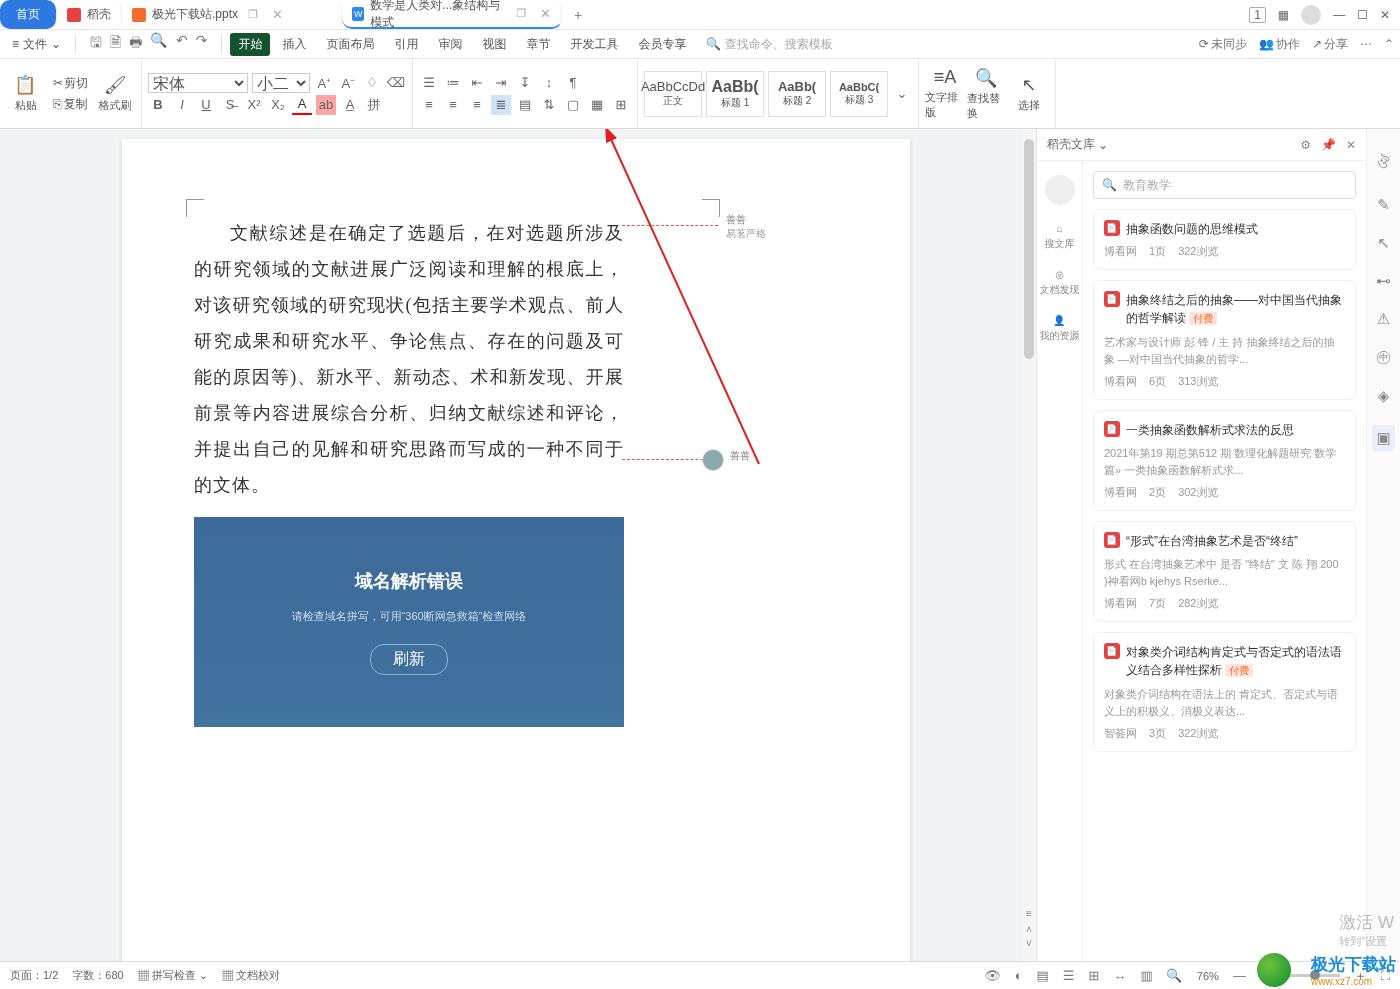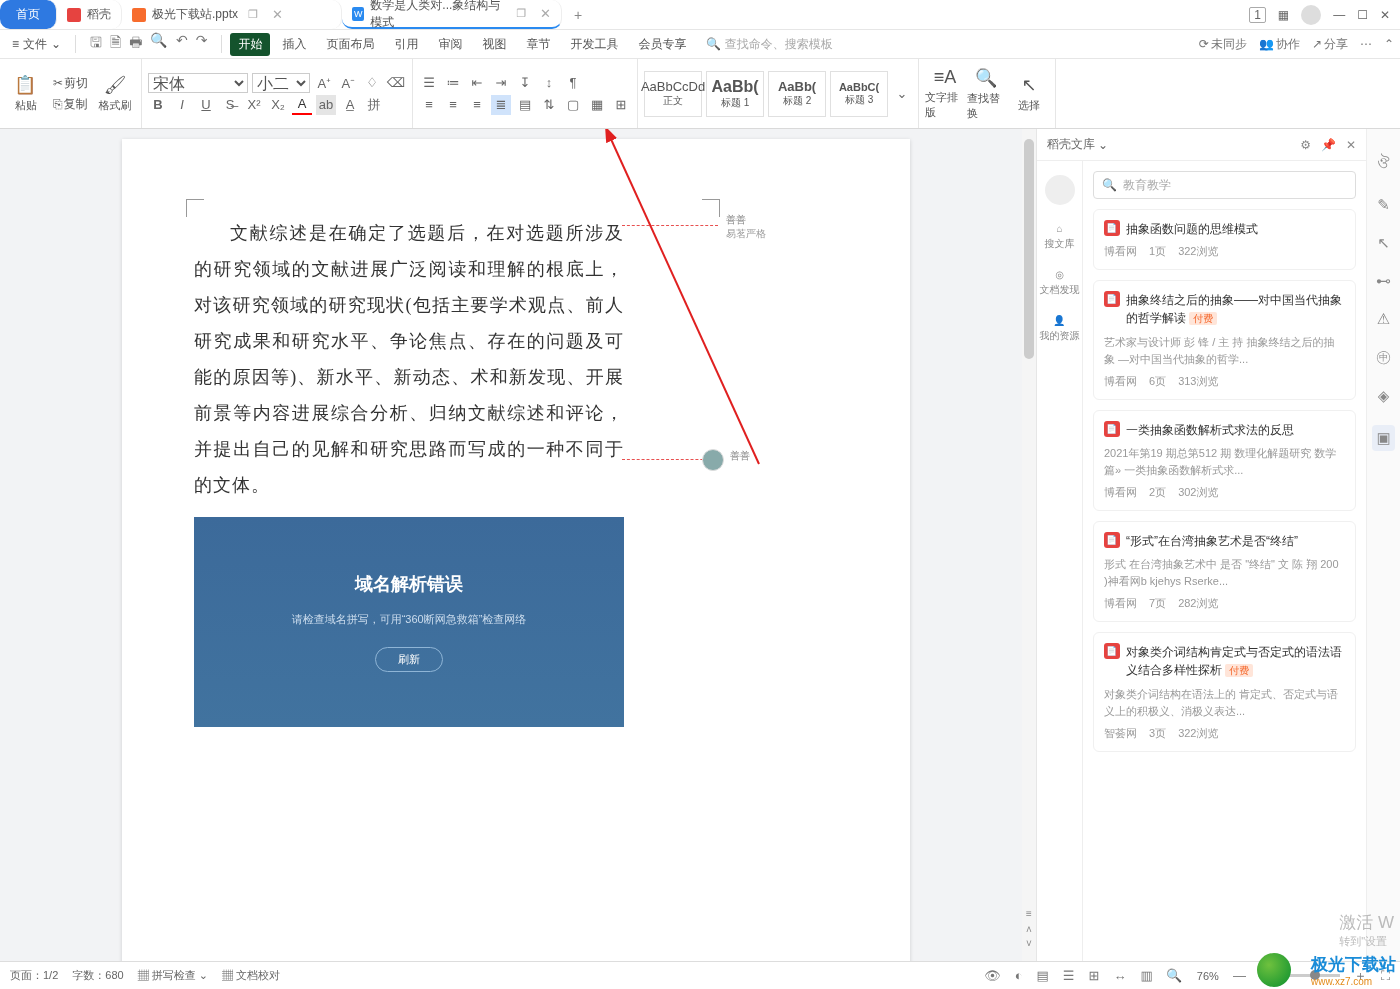--- a/index.html
+++ b/index.html
@@ -58,21 +58,21 @@
 .page .corner { position: absolute; width: 18px; height: 18px; }
 .page .corner.tl { left: 64px; top: 60px; border-left: 1px solid #999; border-top: 1px solid #999; }
 .page .corner.tr { right: 190px; top: 60px; border-right: 1px solid #999; border-top: 1px solid #999; }
 .para { font-family: "SimSun", serif; font-size: 18px; line-height: 36px; color: #333; text-align: justify; text-indent: 2em; width: 430px; letter-spacing: 1px; }
 .revision-note { position: absolute; font-size: 10px; color: #999; }
 .revision-note .name { color: #888; }
 .rline { position: absolute; border-top: 1px dashed #e85050; height: 0; }
 .timg { margin-top: 14px; width: 430px; height: 210px; background: linear-gradient(#3c6a9a,#41739f); display: flex; flex-direction: column; align-items: center; justify-content: center; color: #fff; }
 .timg .t1 { font-size: 18px; font-weight: bold; margin-bottom: 16px; }
 .timg .t2 { font-size: 11px; color: #cde; margin-bottom: 20px; }
-.timg .refresh { border: 1px solid #8fb5d6; border-radius: 14px; padding: 4px 22px; font-size: 11px; color: #fff; }
+.timg .refresh { border: 1px solid #8fb5d6; border-radius: 14px; padding: 4px 22px; font-size: 16px; color: #fff; }
 .avatar-annot { position: absolute; width: 22px; height: 22px; border-radius: 50%; background: #8aa; border: 1px solid #ddd; }
 
 
 .vscroll { position: absolute; right: 0; top: 0; width: 14px; height: 100%; background: #f5f5f5; }
 .vscroll .thumb { position: absolute; left: 2px; right: 2px; top: 10px; height: 220px; background: #ccc; border-radius: 5px; }
 .vscroll .chev { position: absolute; left: 0; right: 0; text-align: center; font-size: 10px; color: #888; }
 
 
 .sidepanel { width: 330px; background: #fff; border-left: 1px solid #e6e6e6; display: flex; flex-direction: column; }
 .sp-head { height: 32px; display: flex; align-items: center; padding: 0 10px; border-bottom: 1px solid #eee; font-size: 12px; color: #666; }
@@ -205,21 +205,21 @@
       <span class="icon-btn">
           <i>I</i>
         </span>
       <span class="icon-btn">
           <u>U</u>
         </span>
       <span class="icon-btn">S̶</span>
       <span class="icon-btn">X²</span>
       <span class="icon-btn">X₂</span>
       <span class="icon-btn" style="color:#333;border-bottom:2px solid red">A</span>
-      <span class="icon-btn" style="background:#e5e5e5">ab</span>
+      <span class="icon-btn" style="background:#fca5a5">ab</span>
       <span class="icon-btn">A̲</span>
       <span class="icon-btn">拼</span>
     </div>
   </div>
   <div class="rgroup">
     <div class="rrow">
       <span class="icon-btn">☰</span>
       <span class="icon-btn">≔</span>
       <span class="icon-btn">⇤</span>
       <span class="icon-btn">⇥</span>

